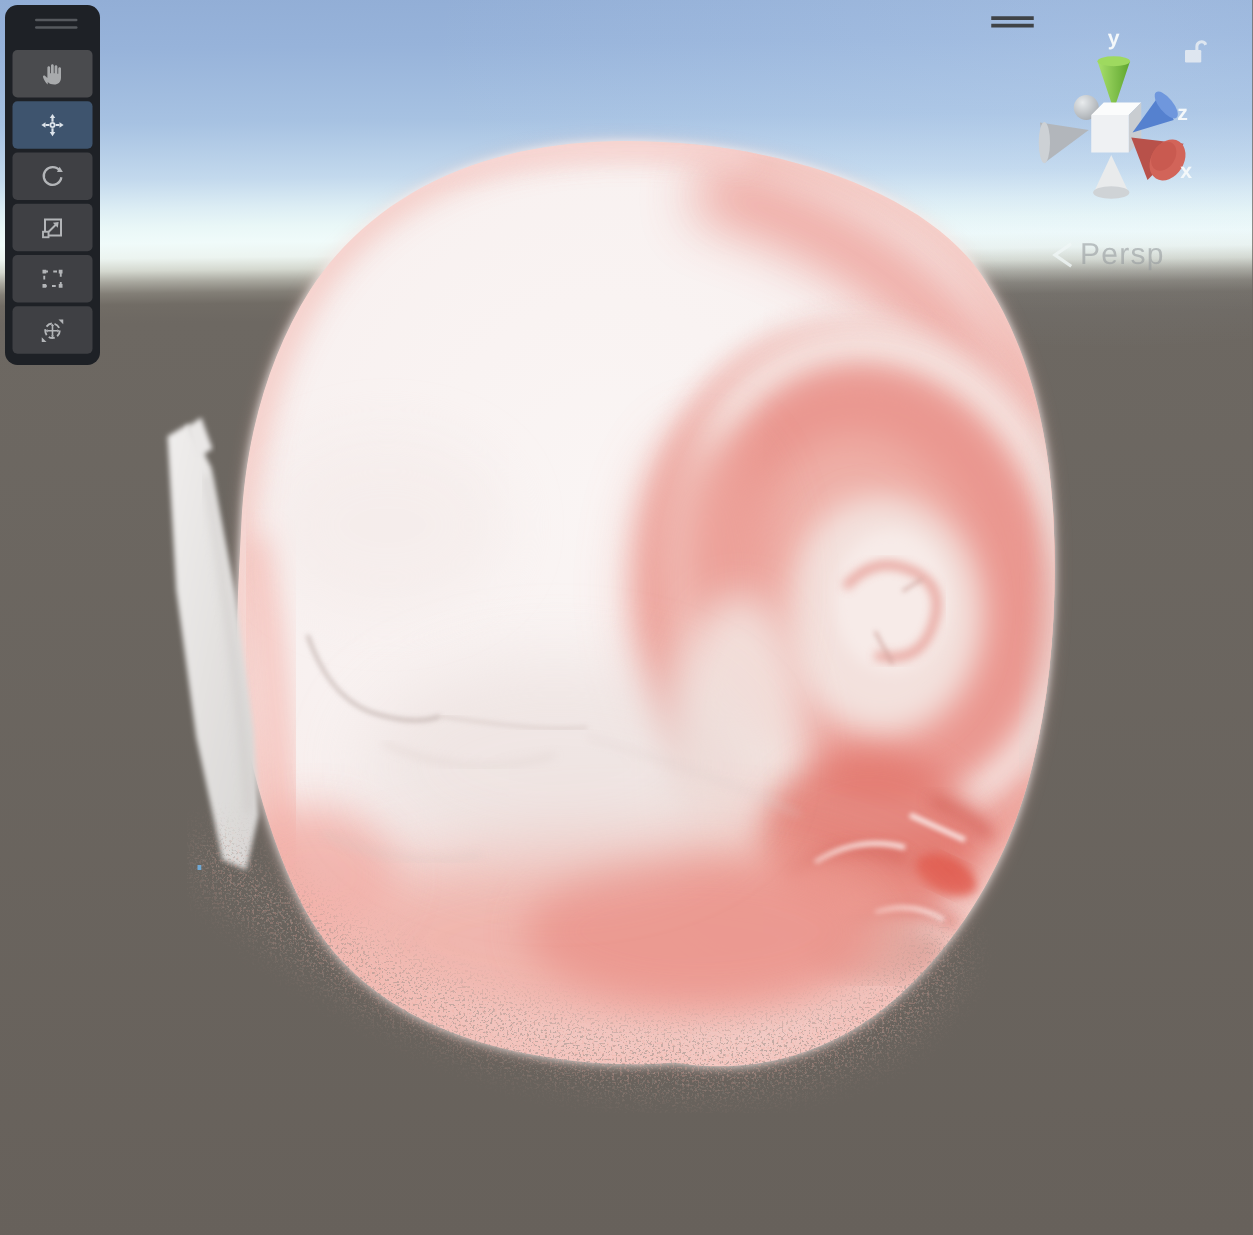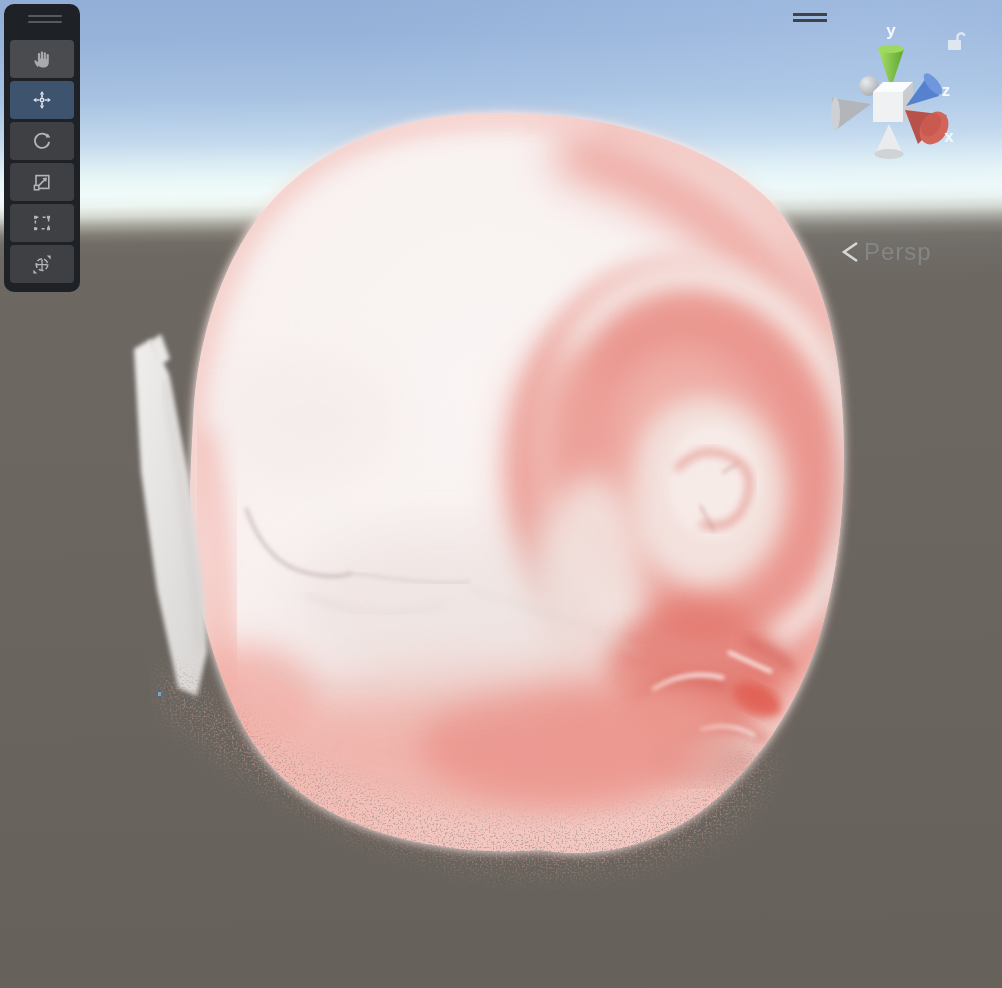--- a/index.html
+++ b/index.html
@@ -31,21 +31,21 @@
   .scene-menu{position:absolute;left:793px;top:13px;width:34px;height:12px;cursor:pointer;}
   .scene-menu span{display:block;height:3px;background:#3f4347;margin-bottom:3px;}
 
   
   .gizmo{position:absolute;left:830px;top:15px;cursor:pointer;}
   .gizmo text{font-family:"Liberation Sans",sans-serif;font-weight:bold;font-size:17px;
     fill:#f4f8fa;paint-order:stroke;}
   .lock{position:absolute;left:944px;top:28px;opacity:.92;cursor:pointer;}
 
   
-  .persp{position:absolute;left:836px;top:190px;display:flex;align-items:center;gap:2px;cursor:pointer;margin-top:48px;}
+  .persp{position:absolute;left:836px;top:190px;display:flex;align-items:center;gap:2px;cursor:pointer;}
   .persp .label{font-size:24px;letter-spacing:1px;color:rgba(148,154,156,0.58);}
 </style>
 </head>
 <body>
 
 <div class="scene">
 
   <svg class="render" width="1002" height="988" viewBox="0 0 1002 988">
     <defs>
       <path id="headPath" d="M 488 113 C 380 116 296 158 248 232 C 214 286 196 352 193 420

